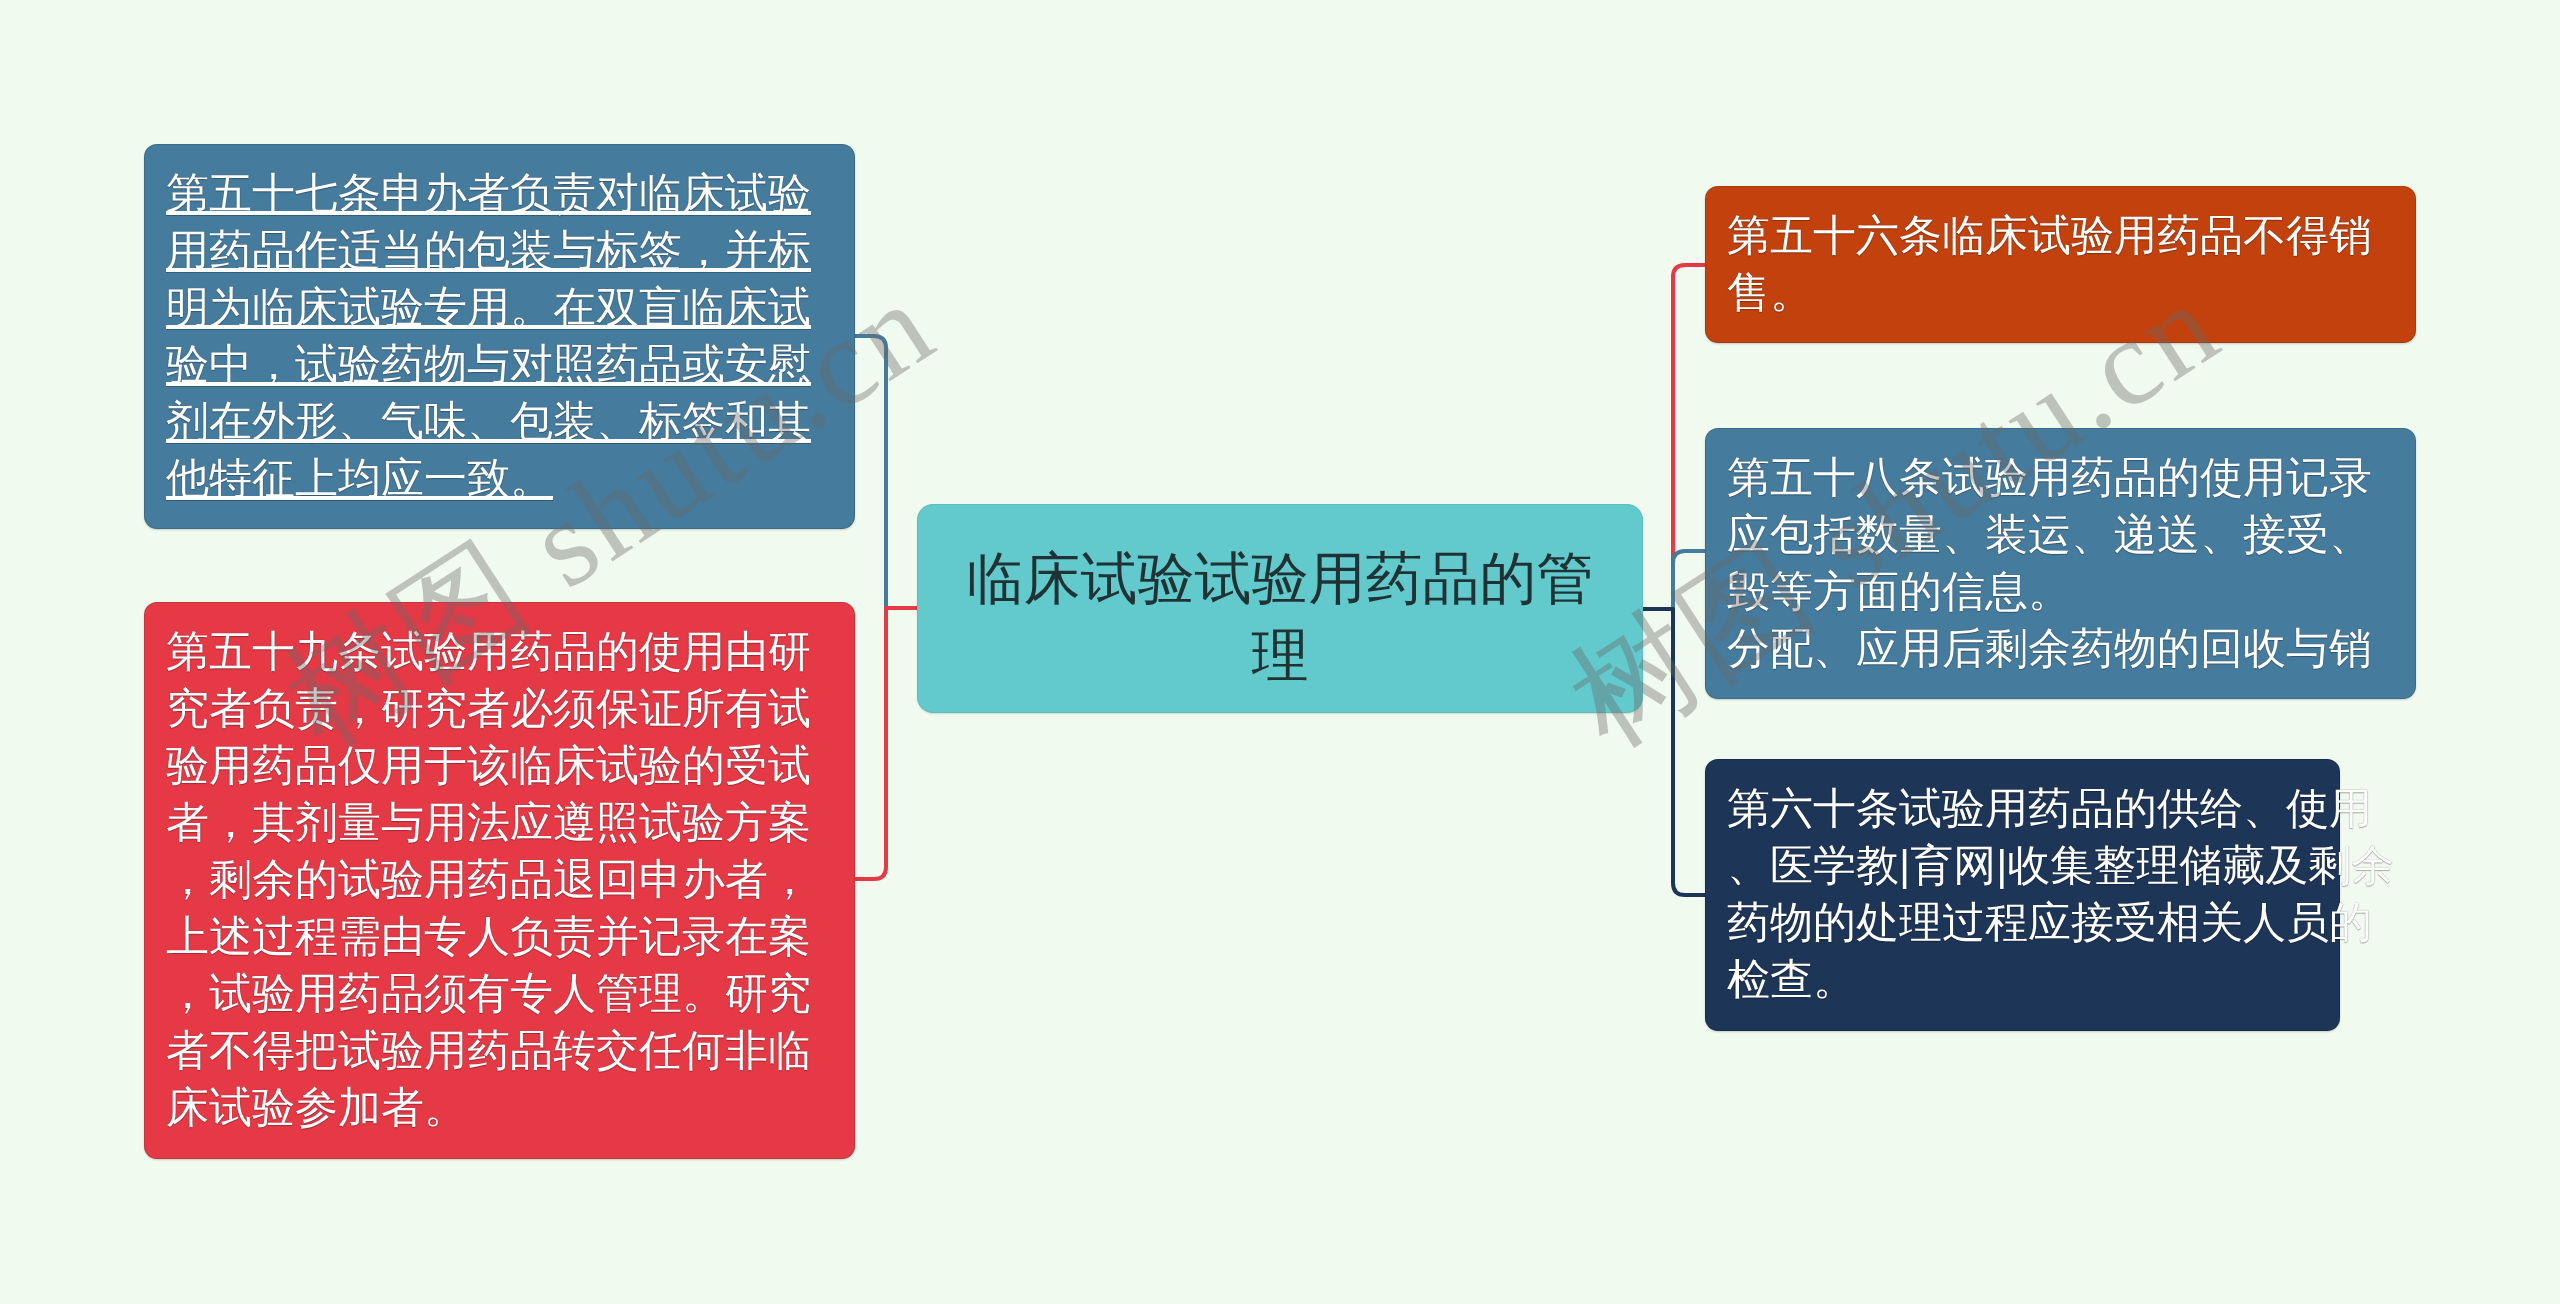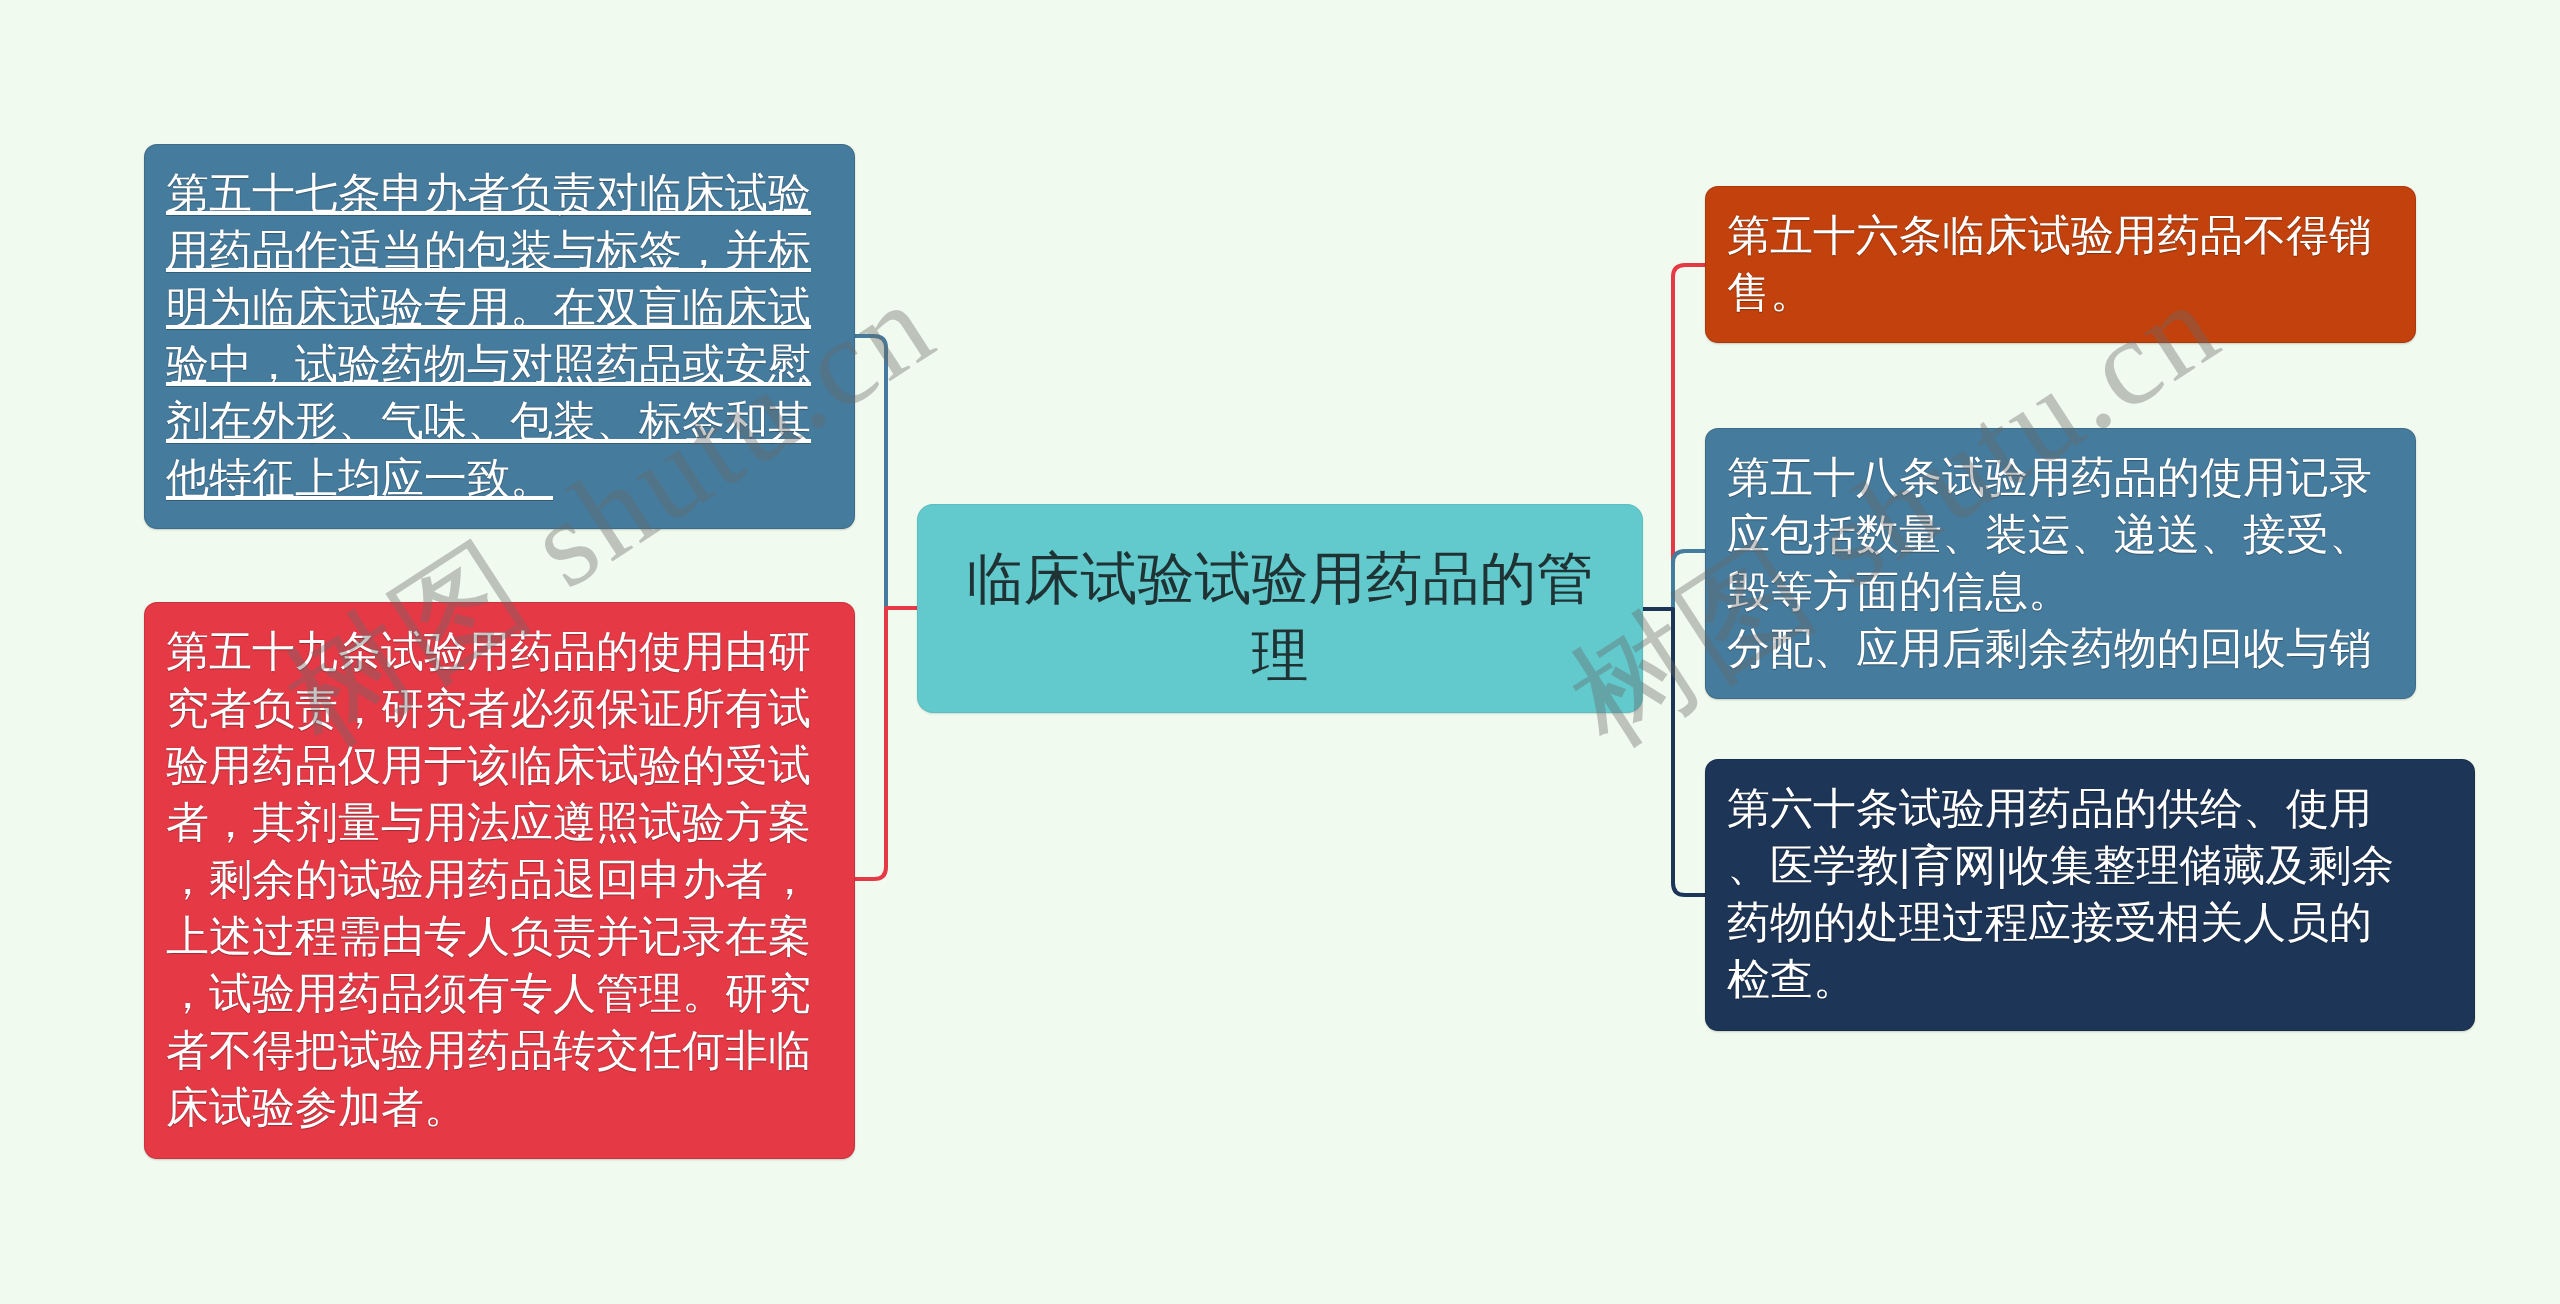--- a/index.html
+++ b/index.html
@@ -112,21 +112,21 @@
   <div class="line">售。</div>
 </div>
 
 <div class="node" style="left: 1705px; top: 428px; width: 711px; height: 271px; background-color: rgb(69, 123, 157);">
   <div class="line">第五十八条试验用药品的使用记录</div>
   <div class="line">应包括数量、装运、递送、接受、</div>
   <div class="line">毁等方面的信息。</div>
   <div class="line">分配、应用后剩余药物的回收与销</div>
 </div>
 
-<div class="node" style="left: 1705px; top: 759px; width: 770px; height: 272px; background-color: rgb(29, 53, 87);">
+<div class="node" style="left: 1705px; top: 759px; width: 635px; height: 272px; background-color: rgb(29, 53, 87);">
   <div class="line">第六十条试验用药品的供给、使用</div>
   <div class="line">、医学教|育网|收集整理储藏及剩余</div>
   <div class="line">药物的处理过程应接受相关人员的</div>
   <div class="line">检查。</div>
 </div>
 
 <div class="watermark" style="left: 311px; top: 650px; color: rgba(105, 105, 105, 0.38);">树图 shutu.cn</div>
 <div class="watermark" style="left: 1596px; top: 650px; color: rgba(105, 105, 105, 0.38);">树图 shutu.cn</div>
 
 </body></html>

